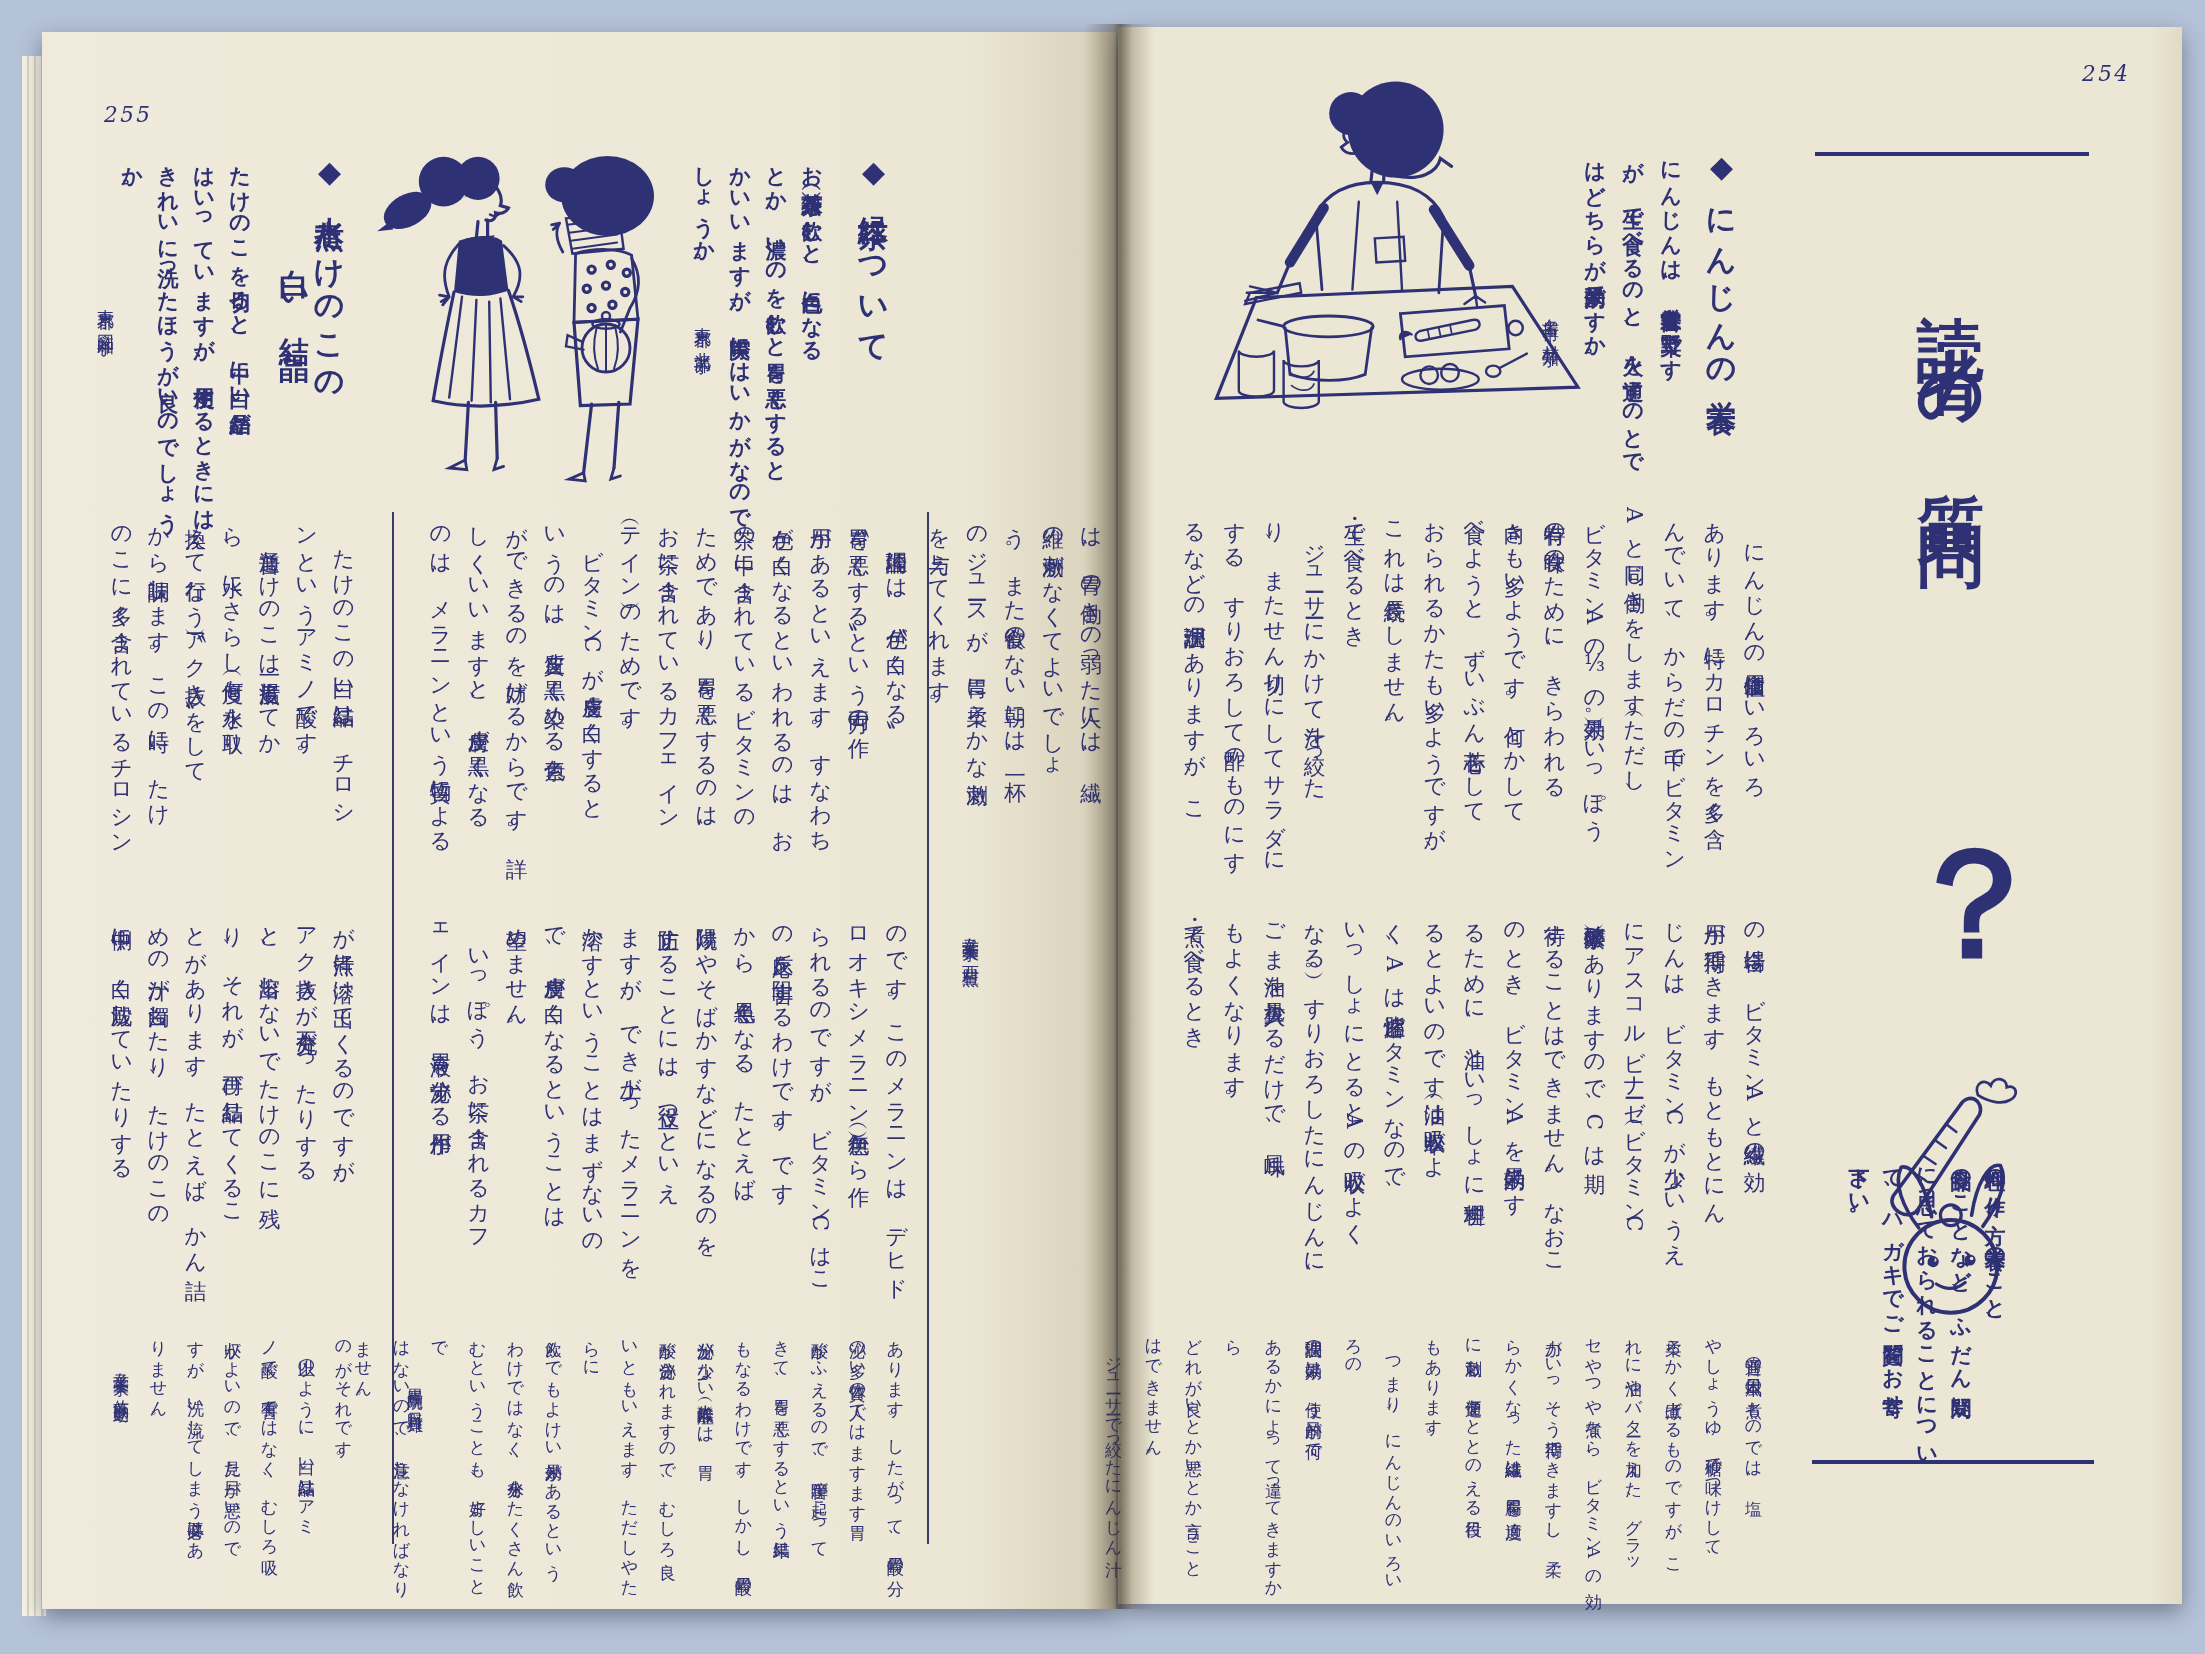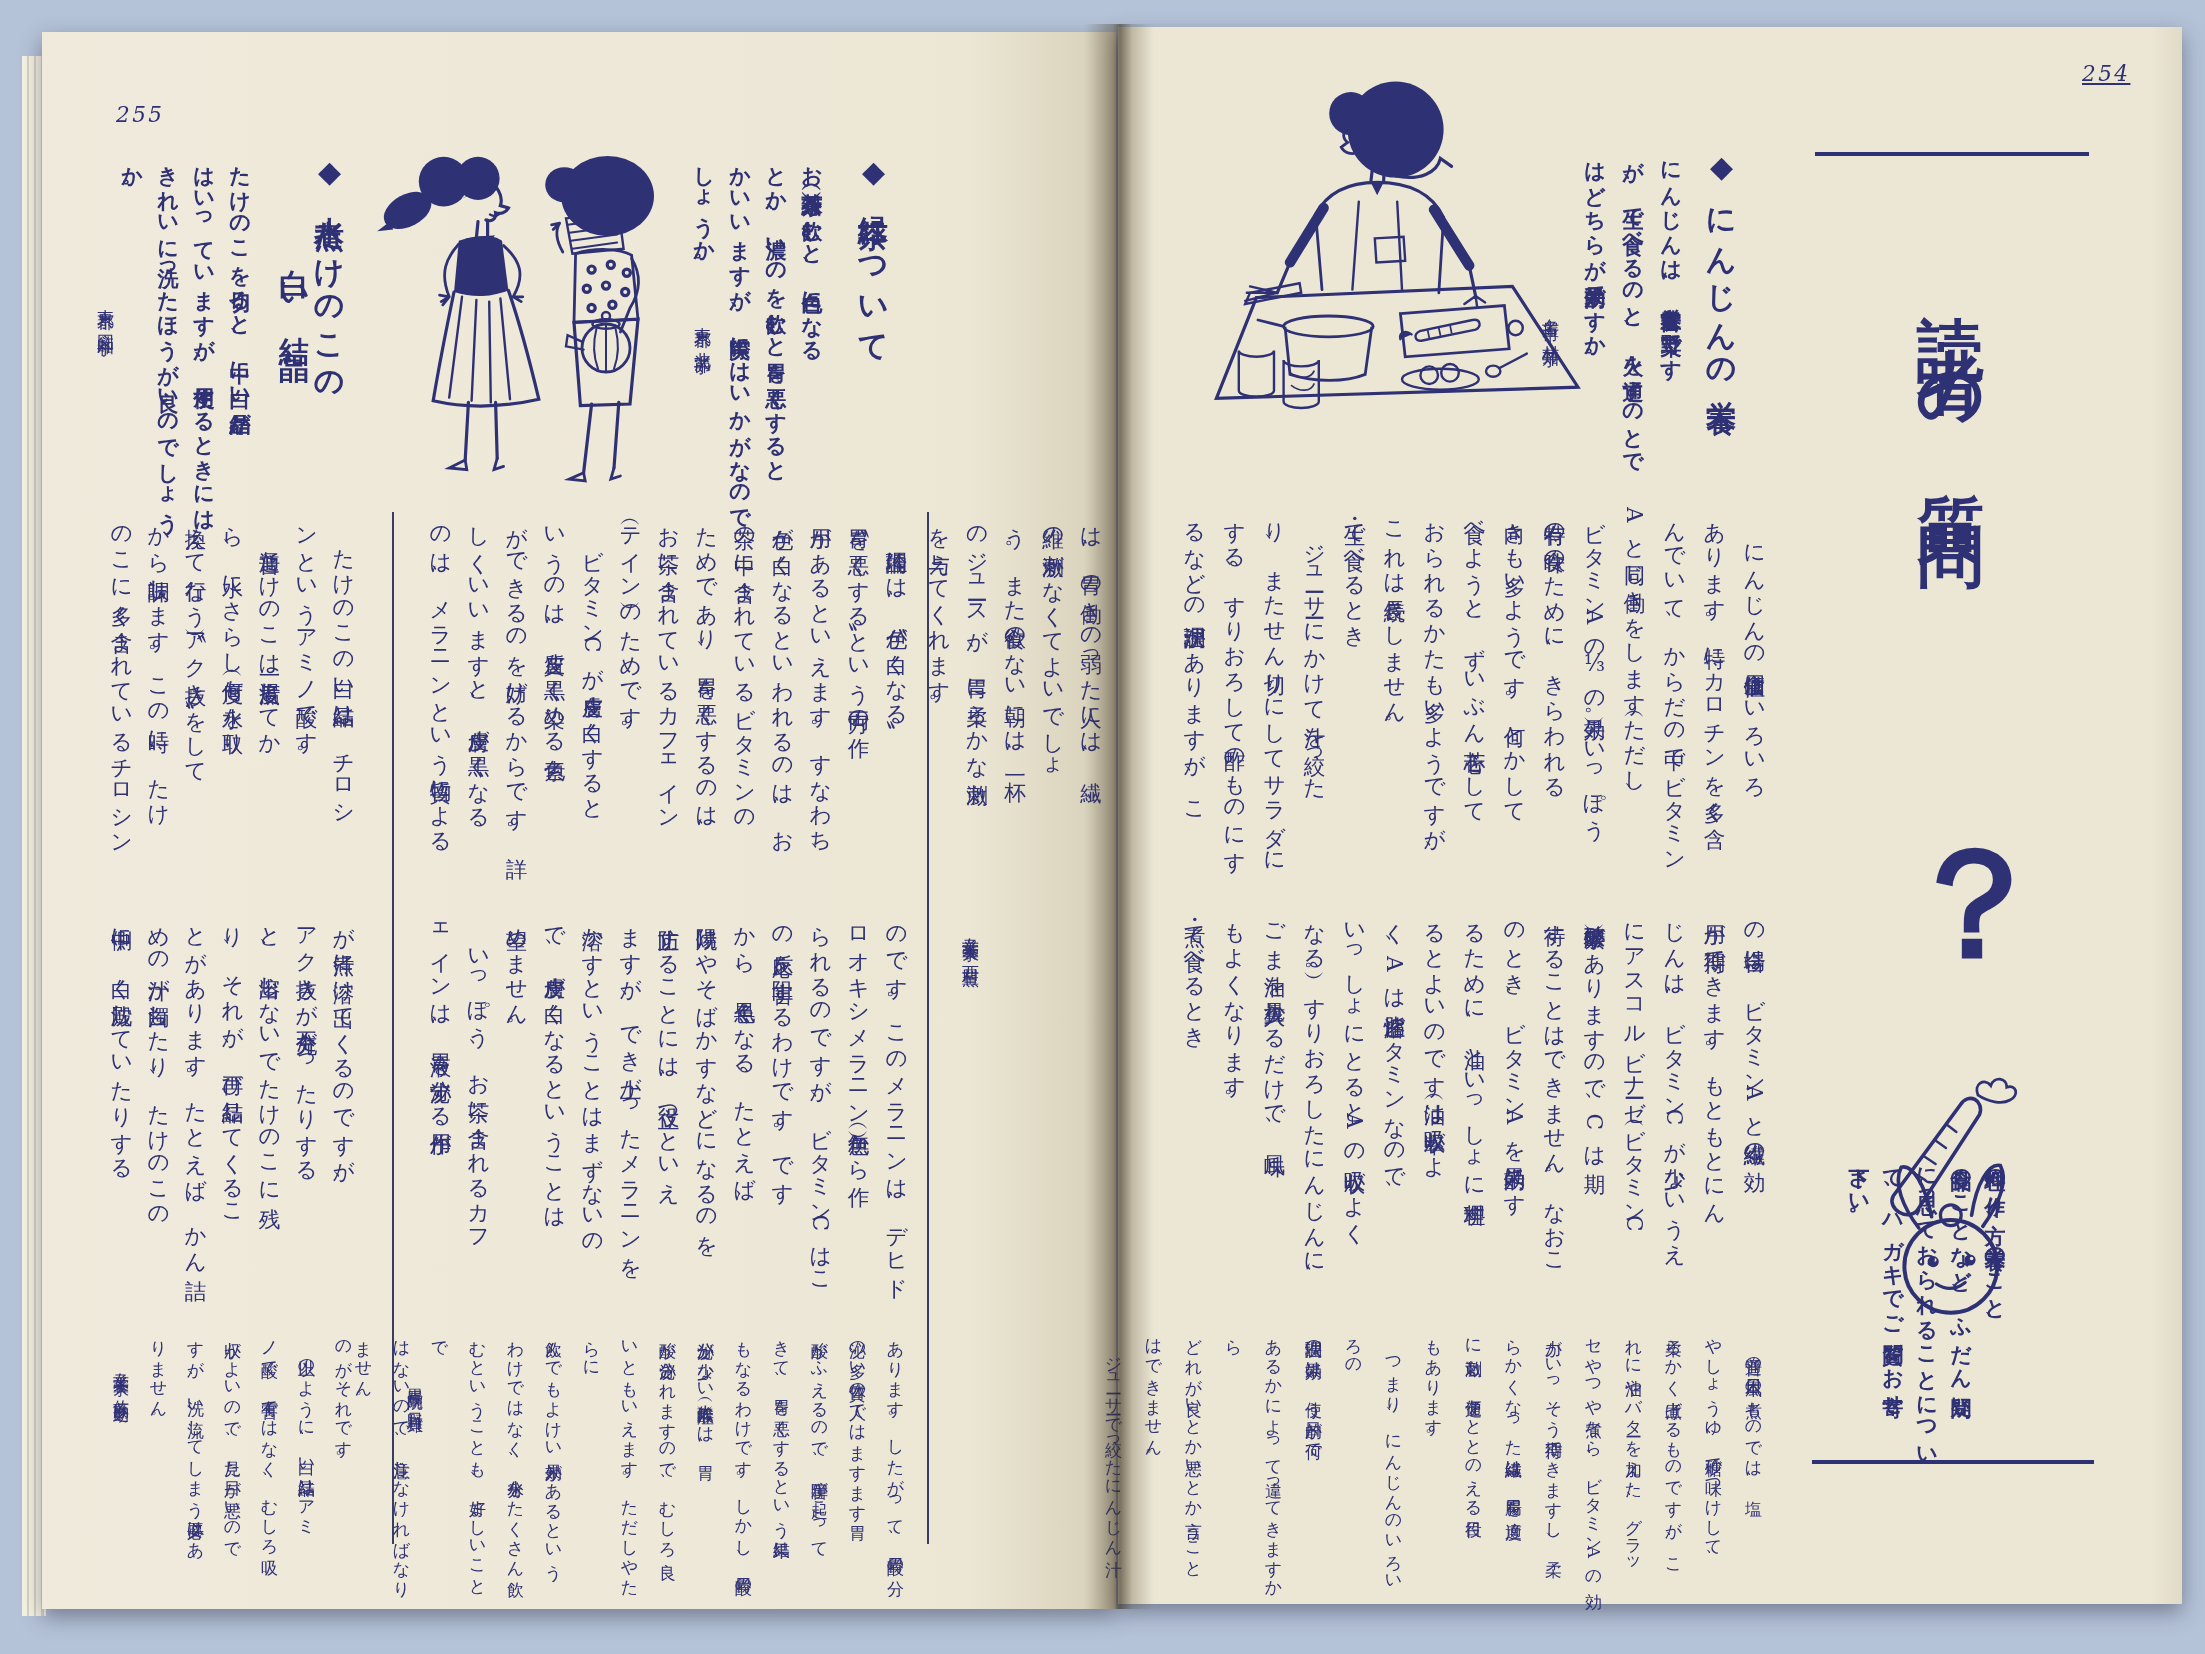--- a/index.html
+++ b/index.html
@@ -35,21 +35,21 @@
 </style>
 </head>
 <body>
 
 <div id="canvas">
 
   <div class="page-stack" style="left:22.4px;top:56px;width:24px;height:1560px;"></div>
 
   <div class="page" style="left:42px;top:32px;width:1074px;height:1577px;background:linear-gradient(90deg,#efeadb 0%,#ece7d5 86%,#d6cfb8 100%);">
 
-    <div class="pagenum" style="left:74px;top:70px;">255</div>
+    <div class="pagenum" style="left:62px;top:70px;">255</div>
 
     <div class="qhead" style="left:266px;top:122px;">◆水煮たけのこの</div>
     <div class="qhead" style="left:231px;top:214px;letter-spacing:.55em;">白い結晶</div>
     <div class="q" style="right:858px;top:120px;width:152px;height:432px;font-size:21px;line-height:36px;">たけのこを切ると、中に白い結晶が
 はいっていますが、使用するときには
 きれいに洗ったほうが良いのでしょう
 か。</div>
     <div class="asker" style="left:53px;top:264px;height:224px;">東京都　図師和子</div>
 
     <svg style="left:324px;top:100px;" width="320" height="360" viewBox="0 0 400 450" fill="none" stroke="#2f3175" stroke-width="4" stroke-linecap="round">
@@ -180,21 +180,21 @@
 　以上のように、白い結晶はアミ
 ノ酸で、有害ではなく、むしろ吸
 収がよいので、見た目が悪いので
 すが、洗い流してしまう必要はあ
 りません。</div>
     <div class="answerer" style="left:68px;top:1328px;height:264px;font-size:16px;">女子栄養大学　佐藤勘之助</div>
   </div>
 
   <div class="page" style="left:1118px;top:27px;width:1064px;height:1577px;background:linear-gradient(90deg,#d4cdb6 0%,#ece7d5 3.5%,#ece7d5 97%,#e0dac6 100%);">
 
-    <div class="pagenum" style="left:964px;top:34px;text-decoration:underline;">254</div>
+    <div class="pagenum" style="left:964px;top:34px;">254</div>
 
     <div class="rule-h" style="left:697px;top:125px;width:274px;"></div>
     <div class="title" style="left:788px;top:234px;height:608px;">読者の質問</div>
     <div class="qmark" style="left:780px;top:800px;">？</div>
 
     <svg style="left:748px;top:1017px;" width="172" height="292" viewBox="0 0 215 365" fill="none" stroke="#2f3175" stroke-width="5" stroke-linecap="round">
       <path d="M34,190 L118,76 C128,60 148,70 142,88 L64,208 C52,222 26,206 34,190 Z" stroke-width="4.5"></path>
       <path d="M58,160 l16,10 M72,140 l15,10 M86,120 l14,10 M100,100 l13,10" stroke-width="3"></path>
       <path d="M140,64 c-6,-14 8,-22 16,-12 c4,-12 20,-10 20,2 c12,-4 16,10 4,16 c-10,6 -28,2 -40,-6 Z" stroke-width="3.5"></path>
       <path d="M66,230 C46,204 34,174 44,154 C58,150 74,176 82,216" stroke-width="4.5"></path>

